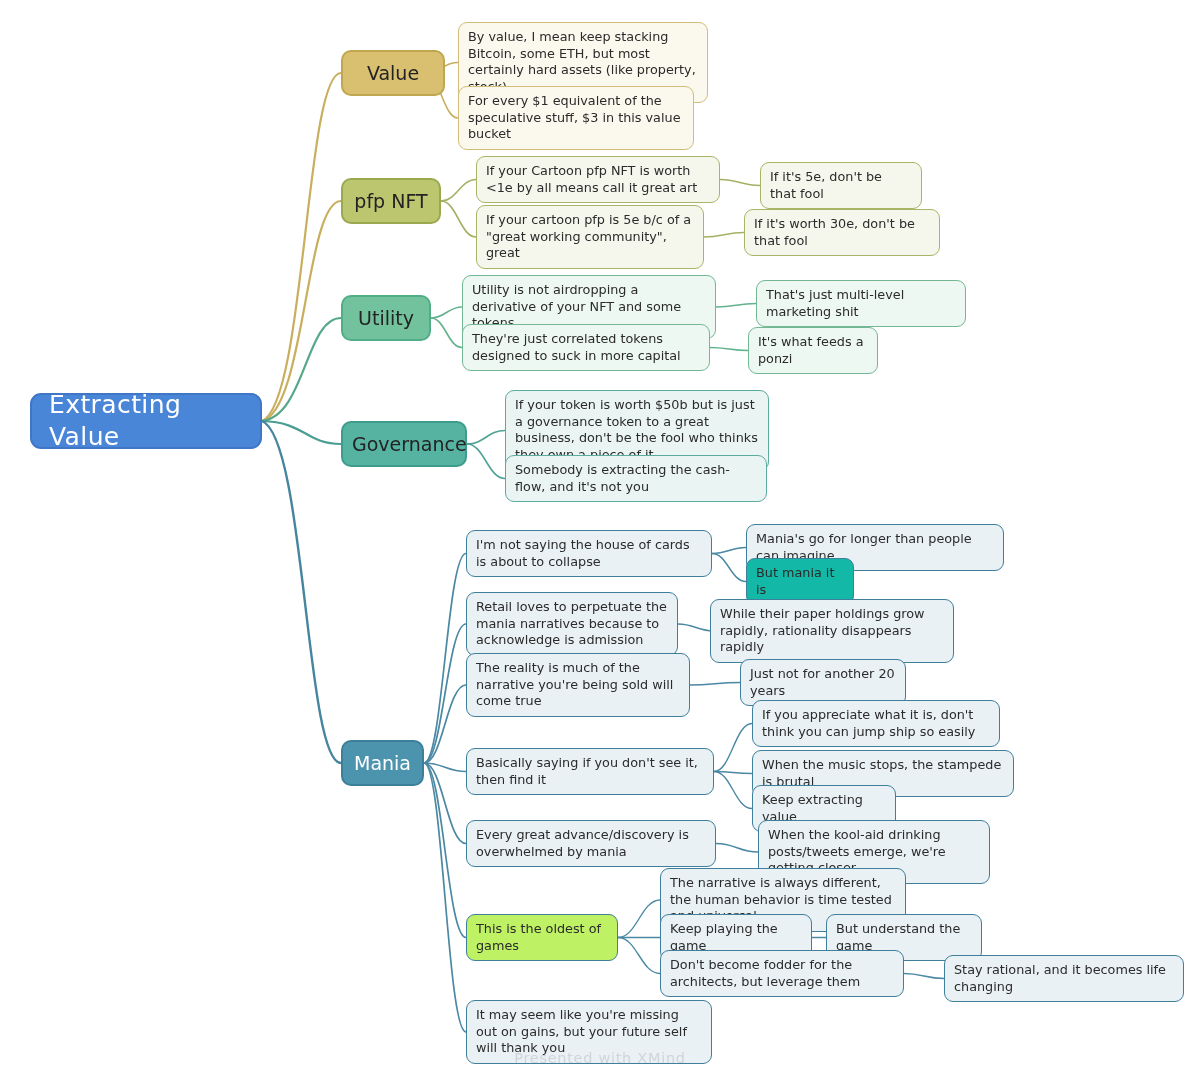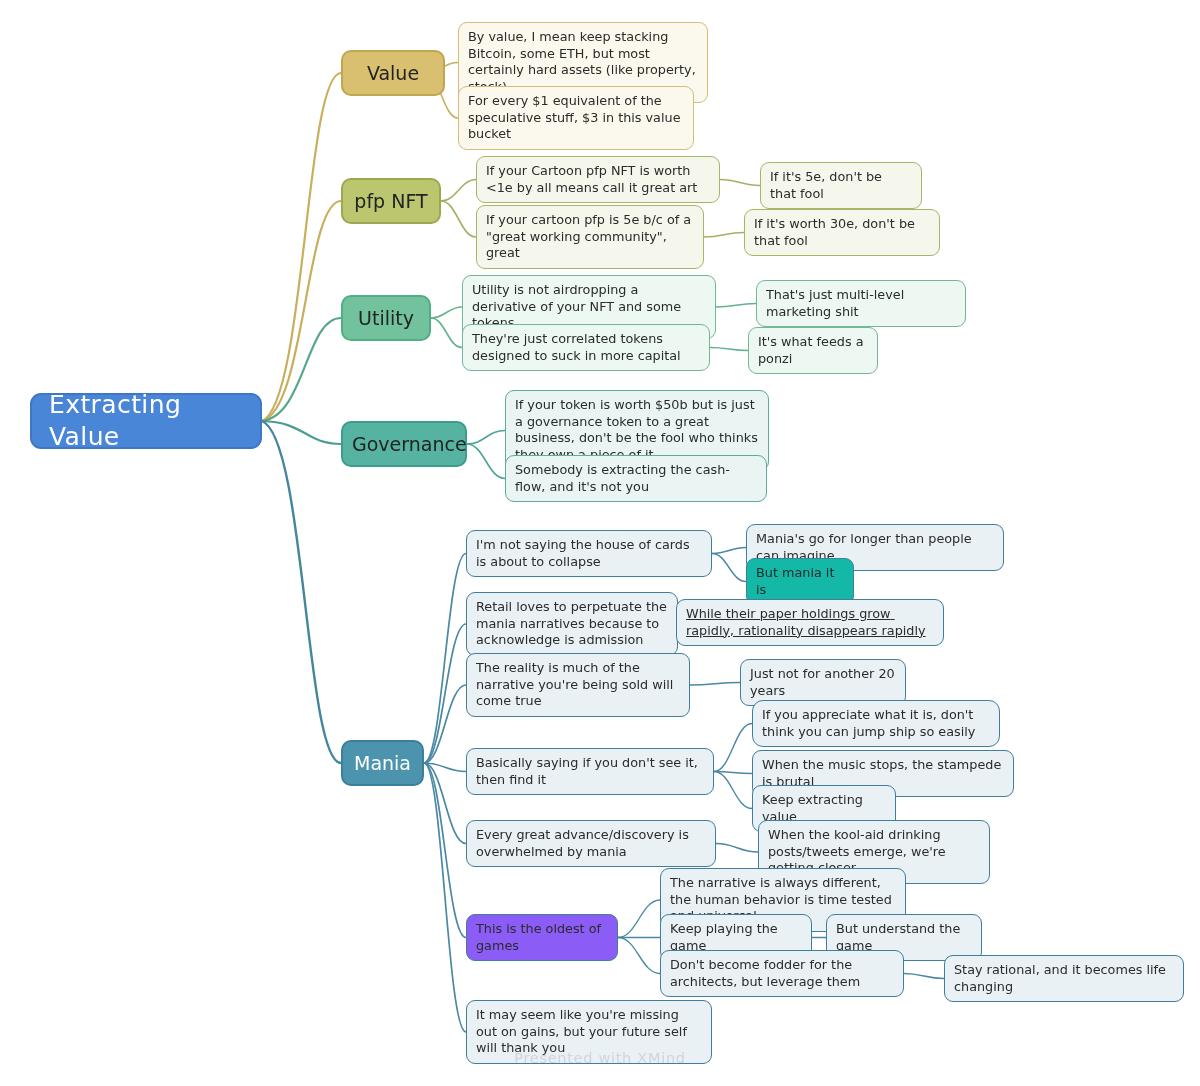--- a/index.html
+++ b/index.html
@@ -143,30 +143,30 @@
     <div class="node n-sub" id="n-utility-c1" style="left: 462px; top: 324px; width: 248px; min-height: 44px; background: rgb(238, 248, 242); border-color: rgb(115, 183, 149); color: rgb(43, 43, 43);"><span class="txt">They're just correlated tokens designed to suck in more capital</span></div>
     <div class="node n-leaf" id="n-utility-c1-g0" style="left: 748px; top: 327px; width: 130px; min-height: 26px; background: rgb(238, 248, 242); border-color: rgb(115, 183, 149); color: rgb(43, 43, 43);"><span class="txt">It's what feeds a ponzi</span></div>
     <div class="node n-main" id="n-governance" style="left: 341px; top: 421px; width: 126px; min-height: 46px; background: rgb(86, 179, 162); border-color: rgb(61, 156, 140); color: rgb(35, 35, 35);"><span class="txt">Governance</span></div>
     <div class="node n-sub" id="n-gov-c0" style="left: 505px; top: 390px; width: 264px; min-height: 60px; background: rgb(234, 244, 243); border-color: rgb(92, 171, 159); color: rgb(43, 43, 43);"><span class="txt">If your token is worth $50b but is just a governance token to a great business, don't be the fool who thinks they own a piece of it</span></div>
     <div class="node n-sub" id="n-gov-c1" style="left: 505px; top: 455px; width: 262px; min-height: 44px; background: rgb(234, 244, 243); border-color: rgb(92, 171, 159); color: rgb(43, 43, 43); align-items: center;"><span class="txt">Somebody is extracting the cash-flow, and it's not you</span></div>
     <div class="node n-main" id="n-mania" style="left: 341px; top: 740px; width: 83px; min-height: 46px; background: rgb(76, 147, 174); border-color: rgb(60, 127, 155); color: rgb(255, 255, 255);"><span class="txt">Mania</span></div>
     <div class="node n-sub" id="n-mania-c0" style="left: 466px; top: 530px; width: 246px; min-height: 44px; background: rgb(233, 241, 245); border-color: rgb(63, 127, 156); color: rgb(43, 43, 43);"><span class="txt">I'm not saying the house of cards is about to collapse</span></div>
     <div class="node n-leaf" id="n-mania-c0-g0" style="left: 746px; top: 524px; width: 258px; min-height: 26px; background: rgb(233, 241, 245); border-color: rgb(63, 127, 156); color: rgb(43, 43, 43);"><span class="txt">Mania's go for longer than people can imagine</span></div>
     <div class="node n-leaf" id="n-mania-c0-g1" style="left: 746px; top: 558px; width: 108px; min-height: 26px; background: #14b8a6; border-color: rgb(63, 127, 156); color: rgb(43, 43, 43);"><span class="txt">But mania it is</span></div>
     <div class="node n-sub" id="n-mania-c1" style="left: 466px; top: 592px; width: 212px; min-height: 60px; background: rgb(233, 241, 245); border-color: rgb(63, 127, 156); color: rgb(43, 43, 43);"><span class="txt">Retail loves to perpetuate the mania narratives because to acknowledge is admission</span></div>
-    <div class="node n-leaf" id="n-mania-c1-g0" style="left: 676px; top: 599px; width: 268px; min-height: 44px; background: rgb(233, 241, 245); border-color: rgb(63, 127, 156); color: rgb(43, 43, 43); text-decoration: underline;"><span class="txt">While their paper holdings grow rapidly, rationality disappears rapidly</span></div>
+    <div class="node n-leaf" id="n-mania-c1-g0" style="left: 710px; top: 599px; width: 244px; min-height: 44px; background: rgb(233, 241, 245); border-color: rgb(63, 127, 156); color: rgb(43, 43, 43);"><span class="txt">While their paper holdings grow rapidly, rationality disappears rapidly</span></div>
     <div class="node n-sub" id="n-mania-c2" style="left: 466px; top: 653px; width: 224px; min-height: 44px; background: rgb(233, 241, 245); border-color: rgb(63, 127, 156); color: rgb(43, 43, 43);"><span class="txt">The reality is much of the narrative you're being sold will come true</span></div>
     <div class="node n-leaf" id="n-mania-c2-g0" style="left: 740px; top: 659px; width: 166px; min-height: 26px; background: rgb(233, 241, 245); border-color: rgb(63, 127, 156); color: rgb(43, 43, 43);"><span class="txt">Just not for another 20 years</span></div>
     <div class="node n-sub" id="n-mania-c3" style="left: 466px; top: 748px; width: 248px; min-height: 26px; background: rgb(233, 241, 245); border-color: rgb(63, 127, 156); color: rgb(43, 43, 43);"><span class="txt">Basically saying if you don't see it, then find it</span></div>
-    <div class="node n-leaf" id="n-mania-c3-g0" style="left: 752px; top: 700px; width: 248px; min-height: 44px; background: rgb(233, 241, 245); border-color: rgb(63, 127, 156); color: rgb(43, 43, 43); border-radius: 11px;"><span class="txt">If you appreciate what it is, don't think you can jump ship so easily</span></div>
+    <div class="node n-leaf" id="n-mania-c3-g0" style="left: 752px; top: 700px; width: 248px; min-height: 44px; background: rgb(233, 241, 245); border-color: rgb(63, 127, 156); color: rgb(43, 43, 43);"><span class="txt">If you appreciate what it is, don't think you can jump ship so easily</span></div>
     <div class="node n-leaf" id="n-mania-c3-g1" style="left: 752px; top: 750px; width: 262px; min-height: 26px; background: rgb(233, 241, 245); border-color: rgb(63, 127, 156); color: rgb(43, 43, 43);"><span class="txt">When the music stops, the stampede is brutal</span></div>
     <div class="node n-leaf" id="n-mania-c3-g2" style="left: 752px; top: 785px; width: 144px; min-height: 26px; background: rgb(233, 241, 245); border-color: rgb(63, 127, 156); color: rgb(43, 43, 43);"><span class="txt">Keep extracting value</span></div>
     <div class="node n-sub" id="n-mania-c4" style="left: 466px; top: 820px; width: 250px; min-height: 44px; background: rgb(233, 241, 245); border-color: rgb(63, 127, 156); color: rgb(43, 43, 43);"><span class="txt">Every great advance/discovery is overwhelmed by mania</span></div>
     <div class="node n-leaf" id="n-mania-c4-g0" style="left: 758px; top: 820px; width: 232px; min-height: 44px; background: rgb(233, 241, 245); border-color: rgb(63, 127, 156); color: rgb(43, 43, 43);"><span class="txt">When the kool-aid drinking posts/tweets emerge, we're getting closer</span></div>
-    <div class="node n-sub" id="n-mania-c5" style="left: 466px; top: 914px; width: 152px; min-height: 26px; background: #8b5cf6; border-color: rgb(63, 127, 156); color: rgb(43, 43, 43);"><span class="txt">This is the oldest of games</span></div>
+    <div class="node n-sub" id="n-mania-c5" style="left: 466px; top: 914px; width: 152px; min-height: 26px; background: #bef264; border-color: rgb(63, 127, 156); color: rgb(43, 43, 43);"><span class="txt">This is the oldest of games</span></div>
     <div class="node n-leaf" id="n-mania-c5-g0" style="left: 660px; top: 868px; width: 246px; min-height: 44px; background: rgb(233, 241, 245); border-color: rgb(63, 127, 156); color: rgb(43, 43, 43);"><span class="txt">The narrative is always different, the human behavior is time tested and universal</span></div>
     <div class="node n-leaf" id="n-mania-c5-g1" style="left: 660px; top: 914px; width: 152px; min-height: 26px; background: rgb(233, 241, 245); border-color: rgb(63, 127, 156); color: rgb(43, 43, 43);"><span class="txt">Keep playing the game</span></div>
     <div class="node n-leaf" id="n-mania-c5-g1-h0" style="left: 826px; top: 914px; width: 156px; min-height: 26px; background: rgb(233, 241, 245); border-color: rgb(63, 127, 156); color: rgb(43, 43, 43); justify-content: center;"><span class="txt">But understand the game</span></div>
     <div class="node n-leaf" id="n-mania-c5-g2" style="left: 660px; top: 950px; width: 244px; min-height: 44px; background: rgb(233, 241, 245); border-color: rgb(63, 127, 156); color: rgb(43, 43, 43);"><span class="txt">Don't become fodder for the architects, but leverage them</span></div>
     <div class="node n-leaf" id="n-mania-c5-g2-h0" style="left: 944px; top: 955px; width: 240px; min-height: 26px; background: rgb(233, 241, 245); border-color: rgb(63, 127, 156); color: rgb(43, 43, 43);"><span class="txt">Stay rational, and it becomes life changing</span></div>
     <div class="node n-sub" id="n-mania-c6" style="left: 466px; top: 1000px; width: 246px; min-height: 44px; background: rgb(233, 241, 245); border-color: rgb(63, 127, 156); color: rgb(43, 43, 43);"><span class="txt">It may seem like you're missing out on gains, but your future self will thank you</span></div>
   </div>
 
 <div id="footer">Presented with XMind</div>
 

